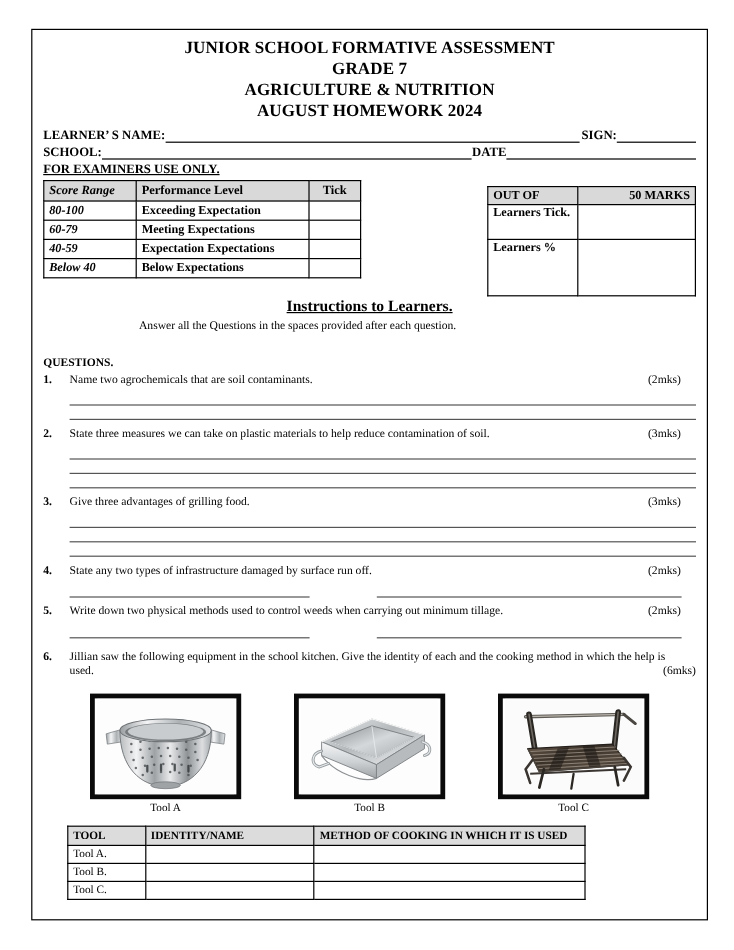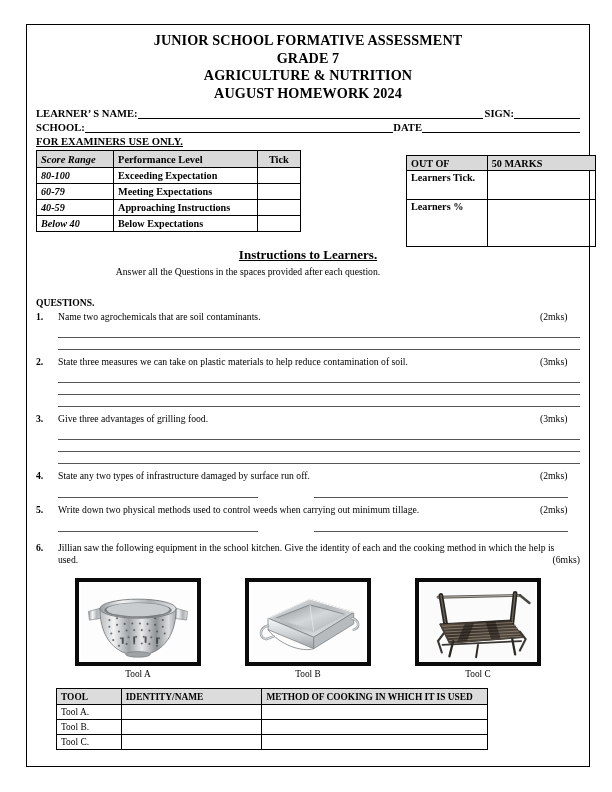--- a/index.html
+++ b/index.html
@@ -115,25 +115,25 @@
   .score-table td { height: 13px; }
   .score-table .c-range { width: 76px; font-style: italic; }
   .score-table .c-level { width: 150px; }
   .score-table .c-tick  { width: 37px; }
   .score-table th.c-tick { text-align: center; }
 
   .marks-table {
     position: absolute;
     left: 370px;
     top: 5px;
-    width: 190px;
+    width: 174px;
   }
   .marks-table th { background: #d9d9d9; height: 12px; font-size: 10.2px; }
   .marks-table .m-label { width: 72px; }
-  .marks-table .m-value { width: 100px; }
+  .marks-table .m-value { width: 100px; text-align: right; }
   .marks-table td.tall-a { height: 26px; vertical-align: top; }
   .marks-table td.tall-b { height: 44px; vertical-align: top; }
 
   
   .instructions-head {
     text-align: center;
     font-weight: bold;
     font-size: 13px;
     text-decoration: underline;
     margin-top: 4px;
@@ -296,21 +296,21 @@
             <td class="c-level">Exceeding Expectation</td>
             <td class="c-tick"></td>
           </tr>
           <tr>
             <td class="c-range">60-79</td>
             <td class="c-level">Meeting Expectations</td>
             <td class="c-tick"></td>
           </tr>
           <tr>
             <td class="c-range">40-59</td>
-            <td class="c-level">Approaching Instructions</td>
+            <td class="c-level">Expectation Expectations</td>
             <td class="c-tick"></td>
           </tr>
           <tr>
             <td class="c-range">Below 40</td>
             <td class="c-level">Below Expectations</td>
             <td class="c-tick"></td>
           </tr>
         </tbody>
       </table>
 

